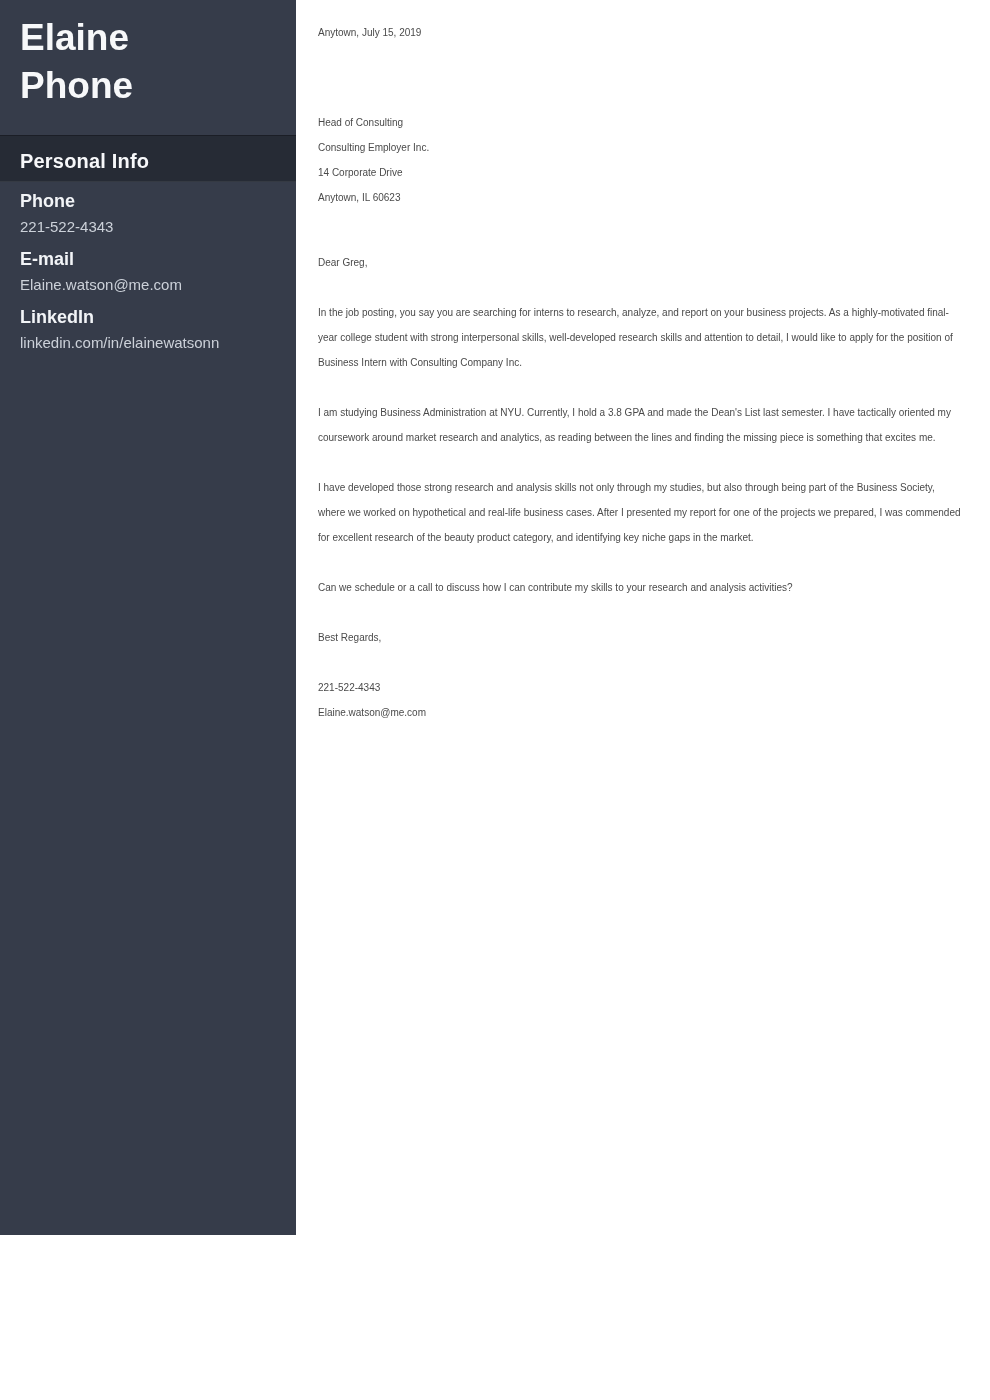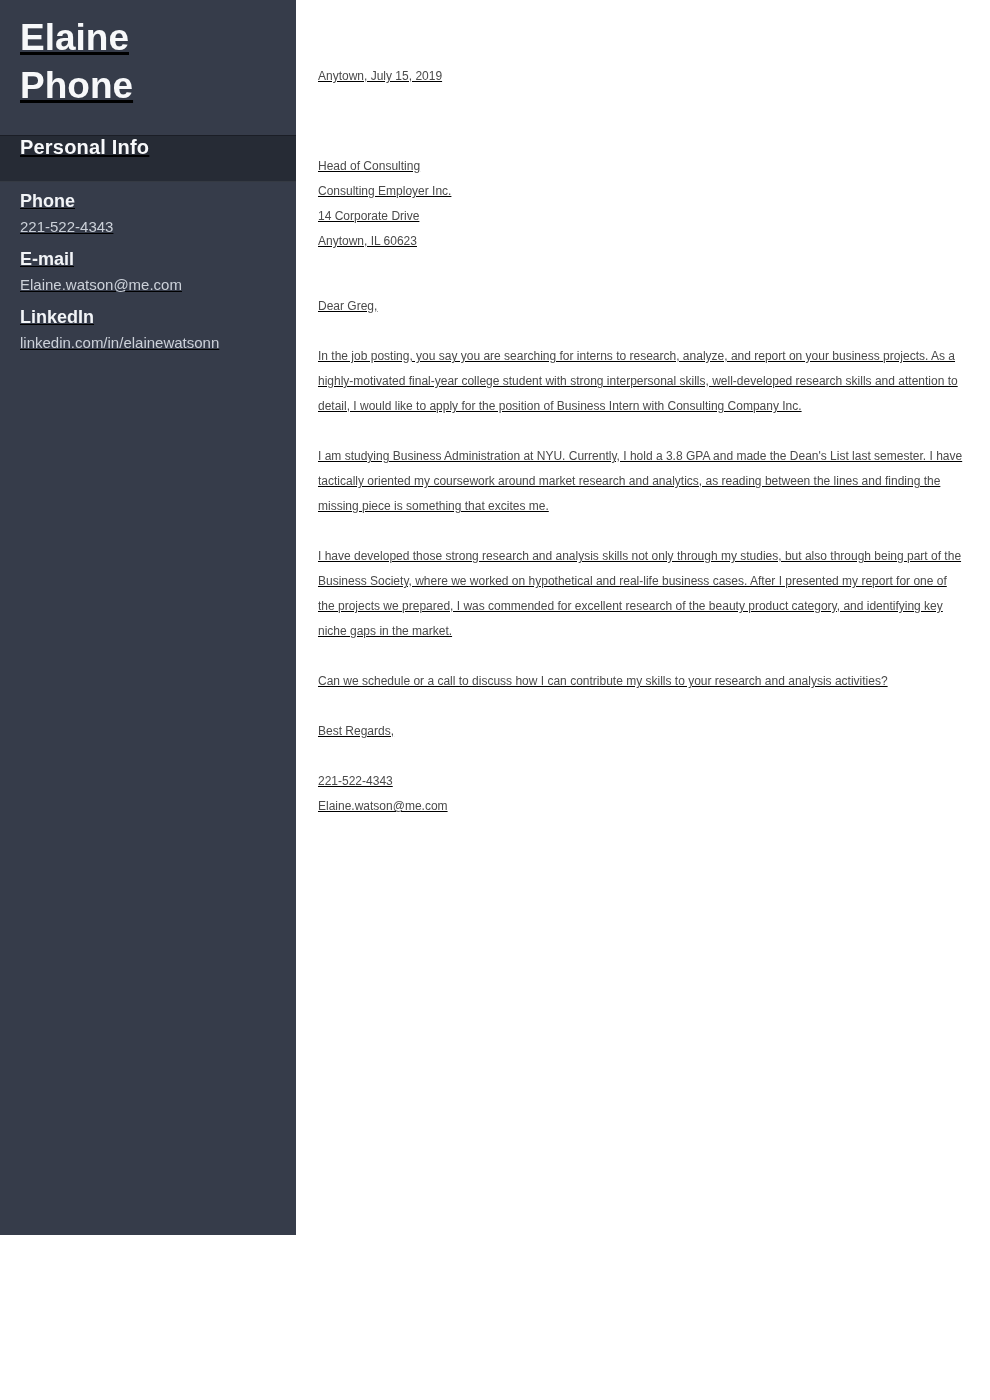--- a/index.html
+++ b/index.html
@@ -16,21 +16,20 @@
     background: var(--page-bg);
     font-family: "Liberation Sans", "DejaVu Sans", sans-serif;
   }
   .page {
     position: relative;
     width: 990px;
     height: 1235px;
     background: var(--page-bg);
     display: flex;
     overflow: hidden;
-    text-decoration: underline;
   }
   
   .sidebar {
     width: 296px;
     min-width: 296px;
     height: 1400px;
     background: var(--sidebar-bg);
   }
   .name-block {
     height: 135px;
@@ -42,22 +41,22 @@
     font-weight: bold;
     color: var(--heading-text);
   }
   .name span { display: block; }
   .section-band {
     height: 47px;
     background: var(--band-bg);
     border-top: 1px solid rgba(0,0,0,0.28);
     border-bottom: 1px solid rgba(255,255,255,0.07);
     display: flex;
-    align-items: flex-start;
-    padding: 0 20px;
+    align-items: flex-end;
+    padding: 8px 20px;
   }
   .section-band h2 {
     font-size: 20px;
     font-weight: bold;
     color: var(--heading-text);
     letter-spacing: 0.2px;
   }
   .contacts { padding: 7px 20px 0 20px; }
   .contact-item { margin-bottom: 8px; }
   .contact-label {
@@ -69,23 +68,22 @@
   .contact-value {
     font-size: 15px;
     line-height: 25px;
     color: var(--value-text);
   }
   
   .content {
     flex: 1;
     padding: 20px 27px 18px 22px;
     color: var(--body-text);
-    font-size: 12px;
+    font-size: 10px;
     line-height: 25px;
-    margin-top: 44px;
   }
   .date-line { margin-bottom: 65px; }
   .recipient { margin-bottom: 40px; }
   .salutation { margin-bottom: 25px; }
   .para { margin-bottom: 25px; }
   .closing { margin-bottom: 25px; }
   .signature { margin-bottom: 0; }
 </style>
 </head>
 <body>

